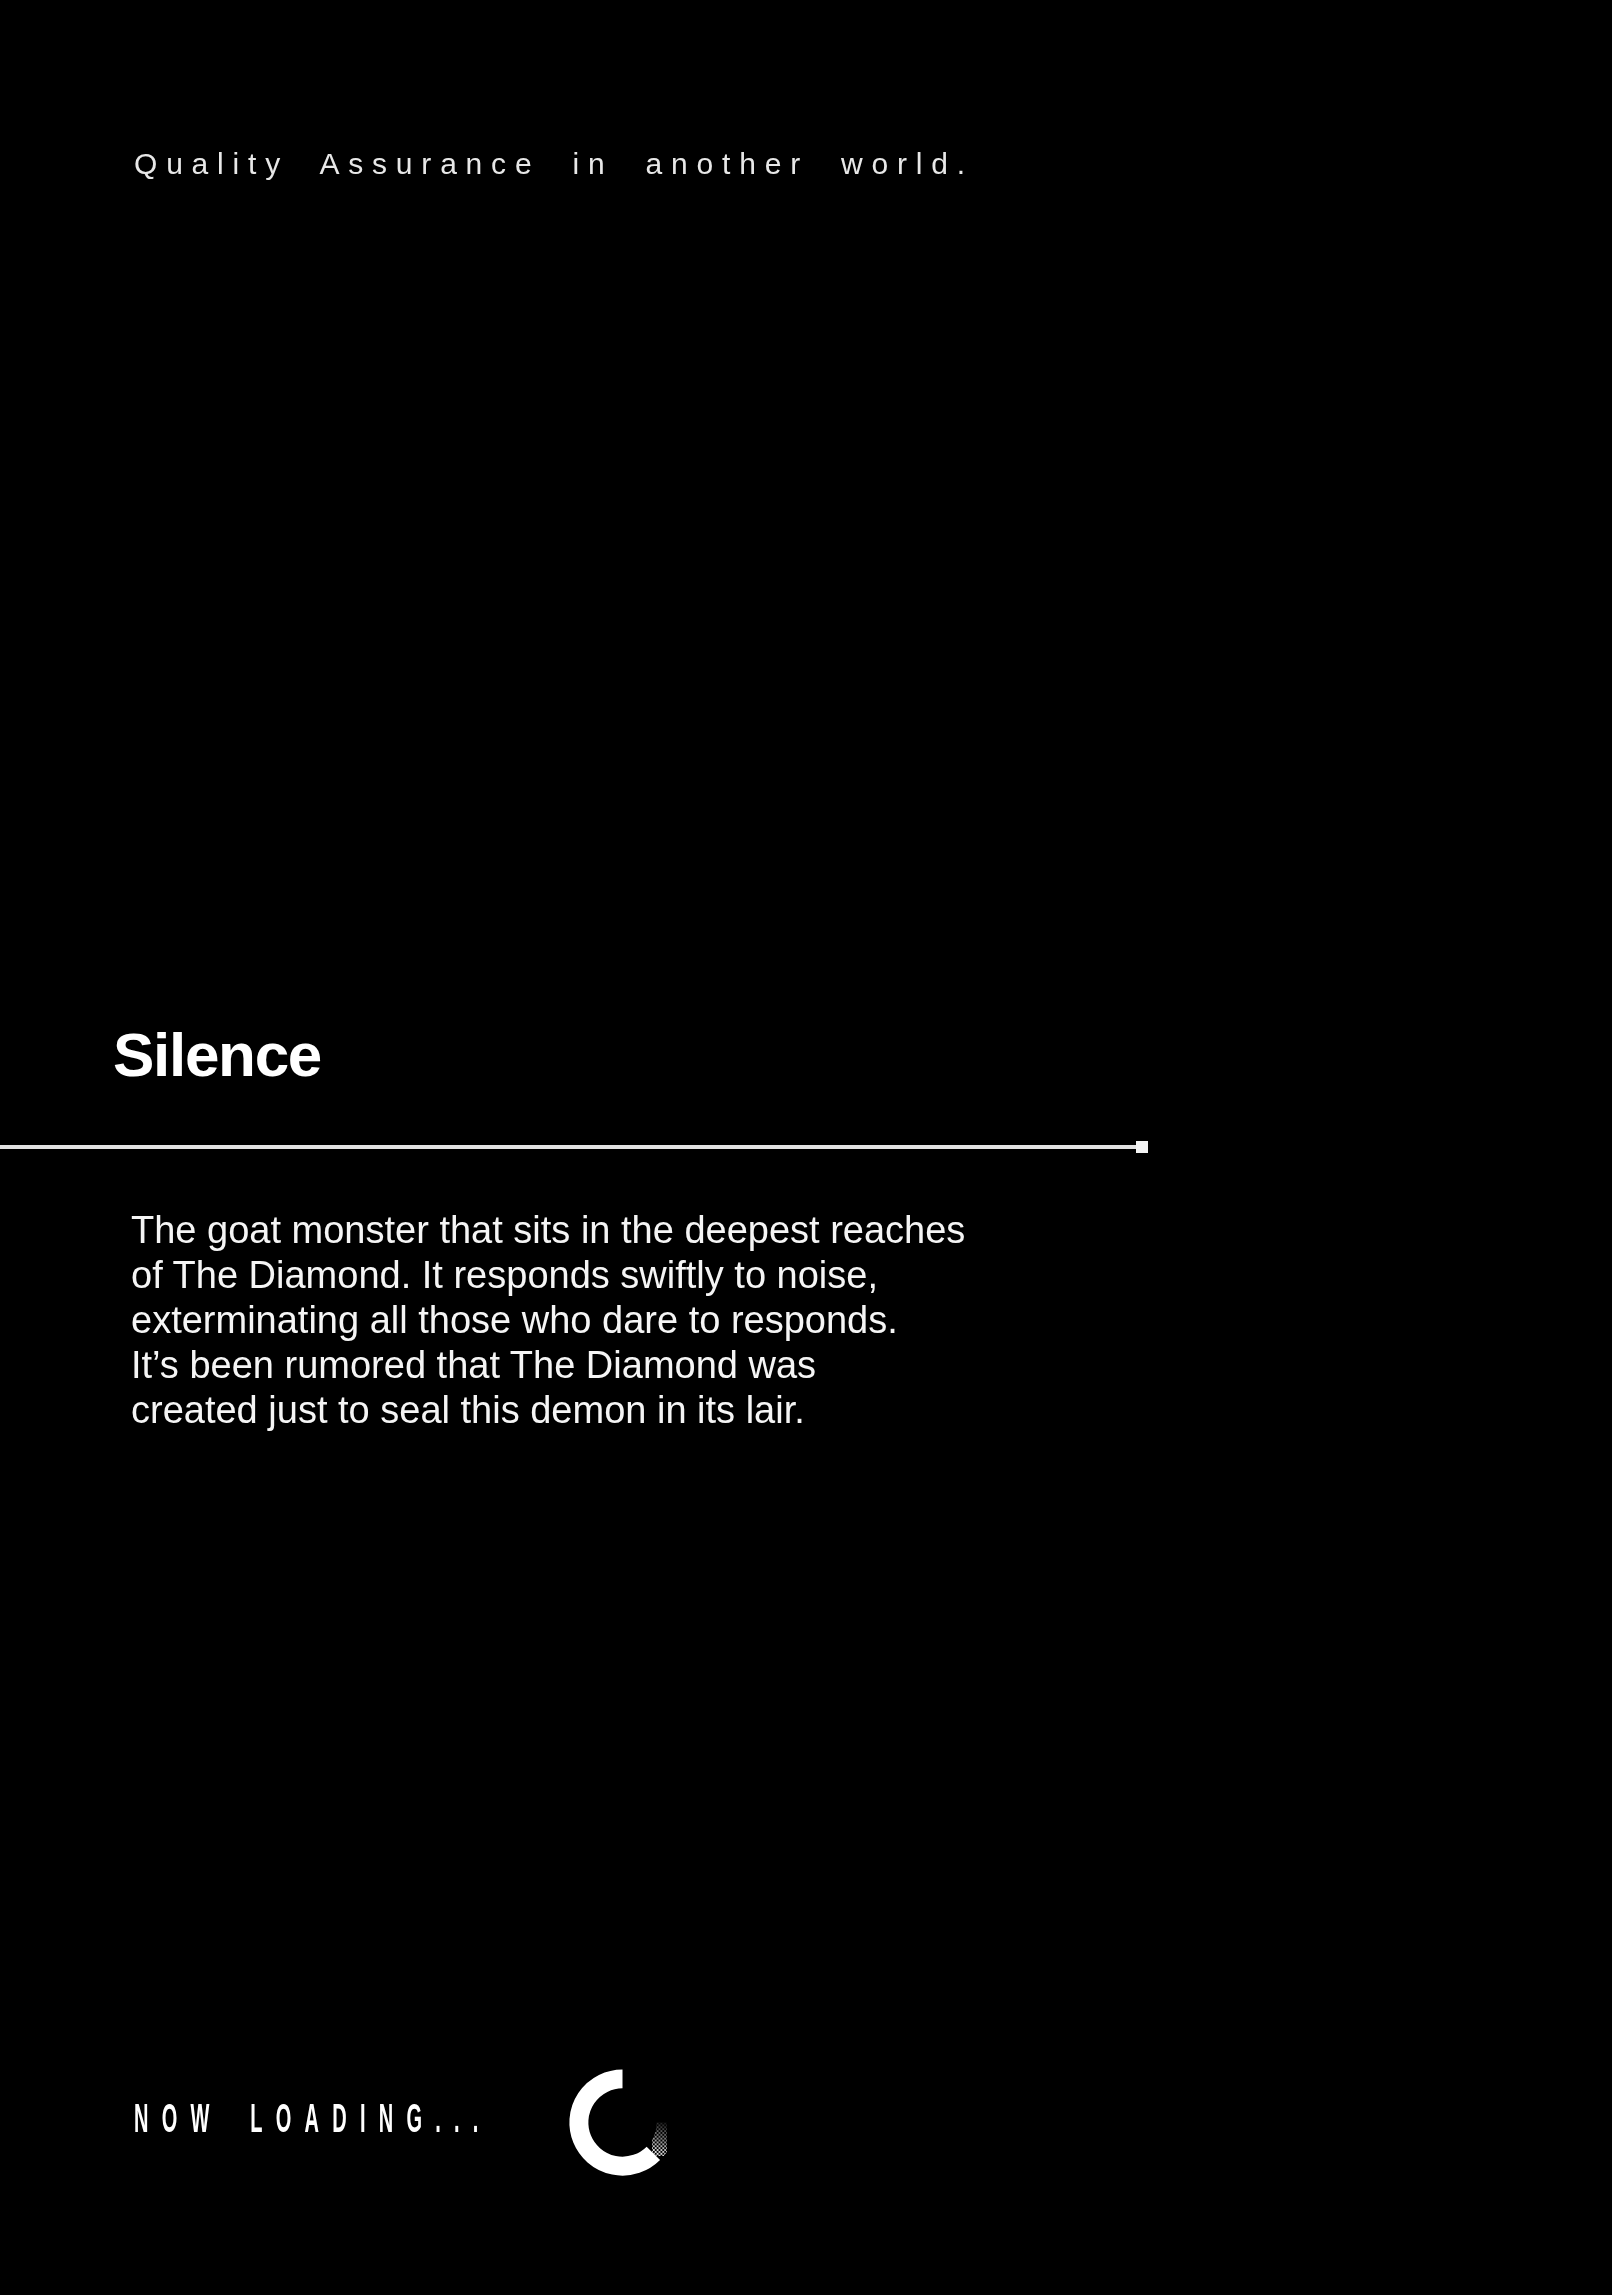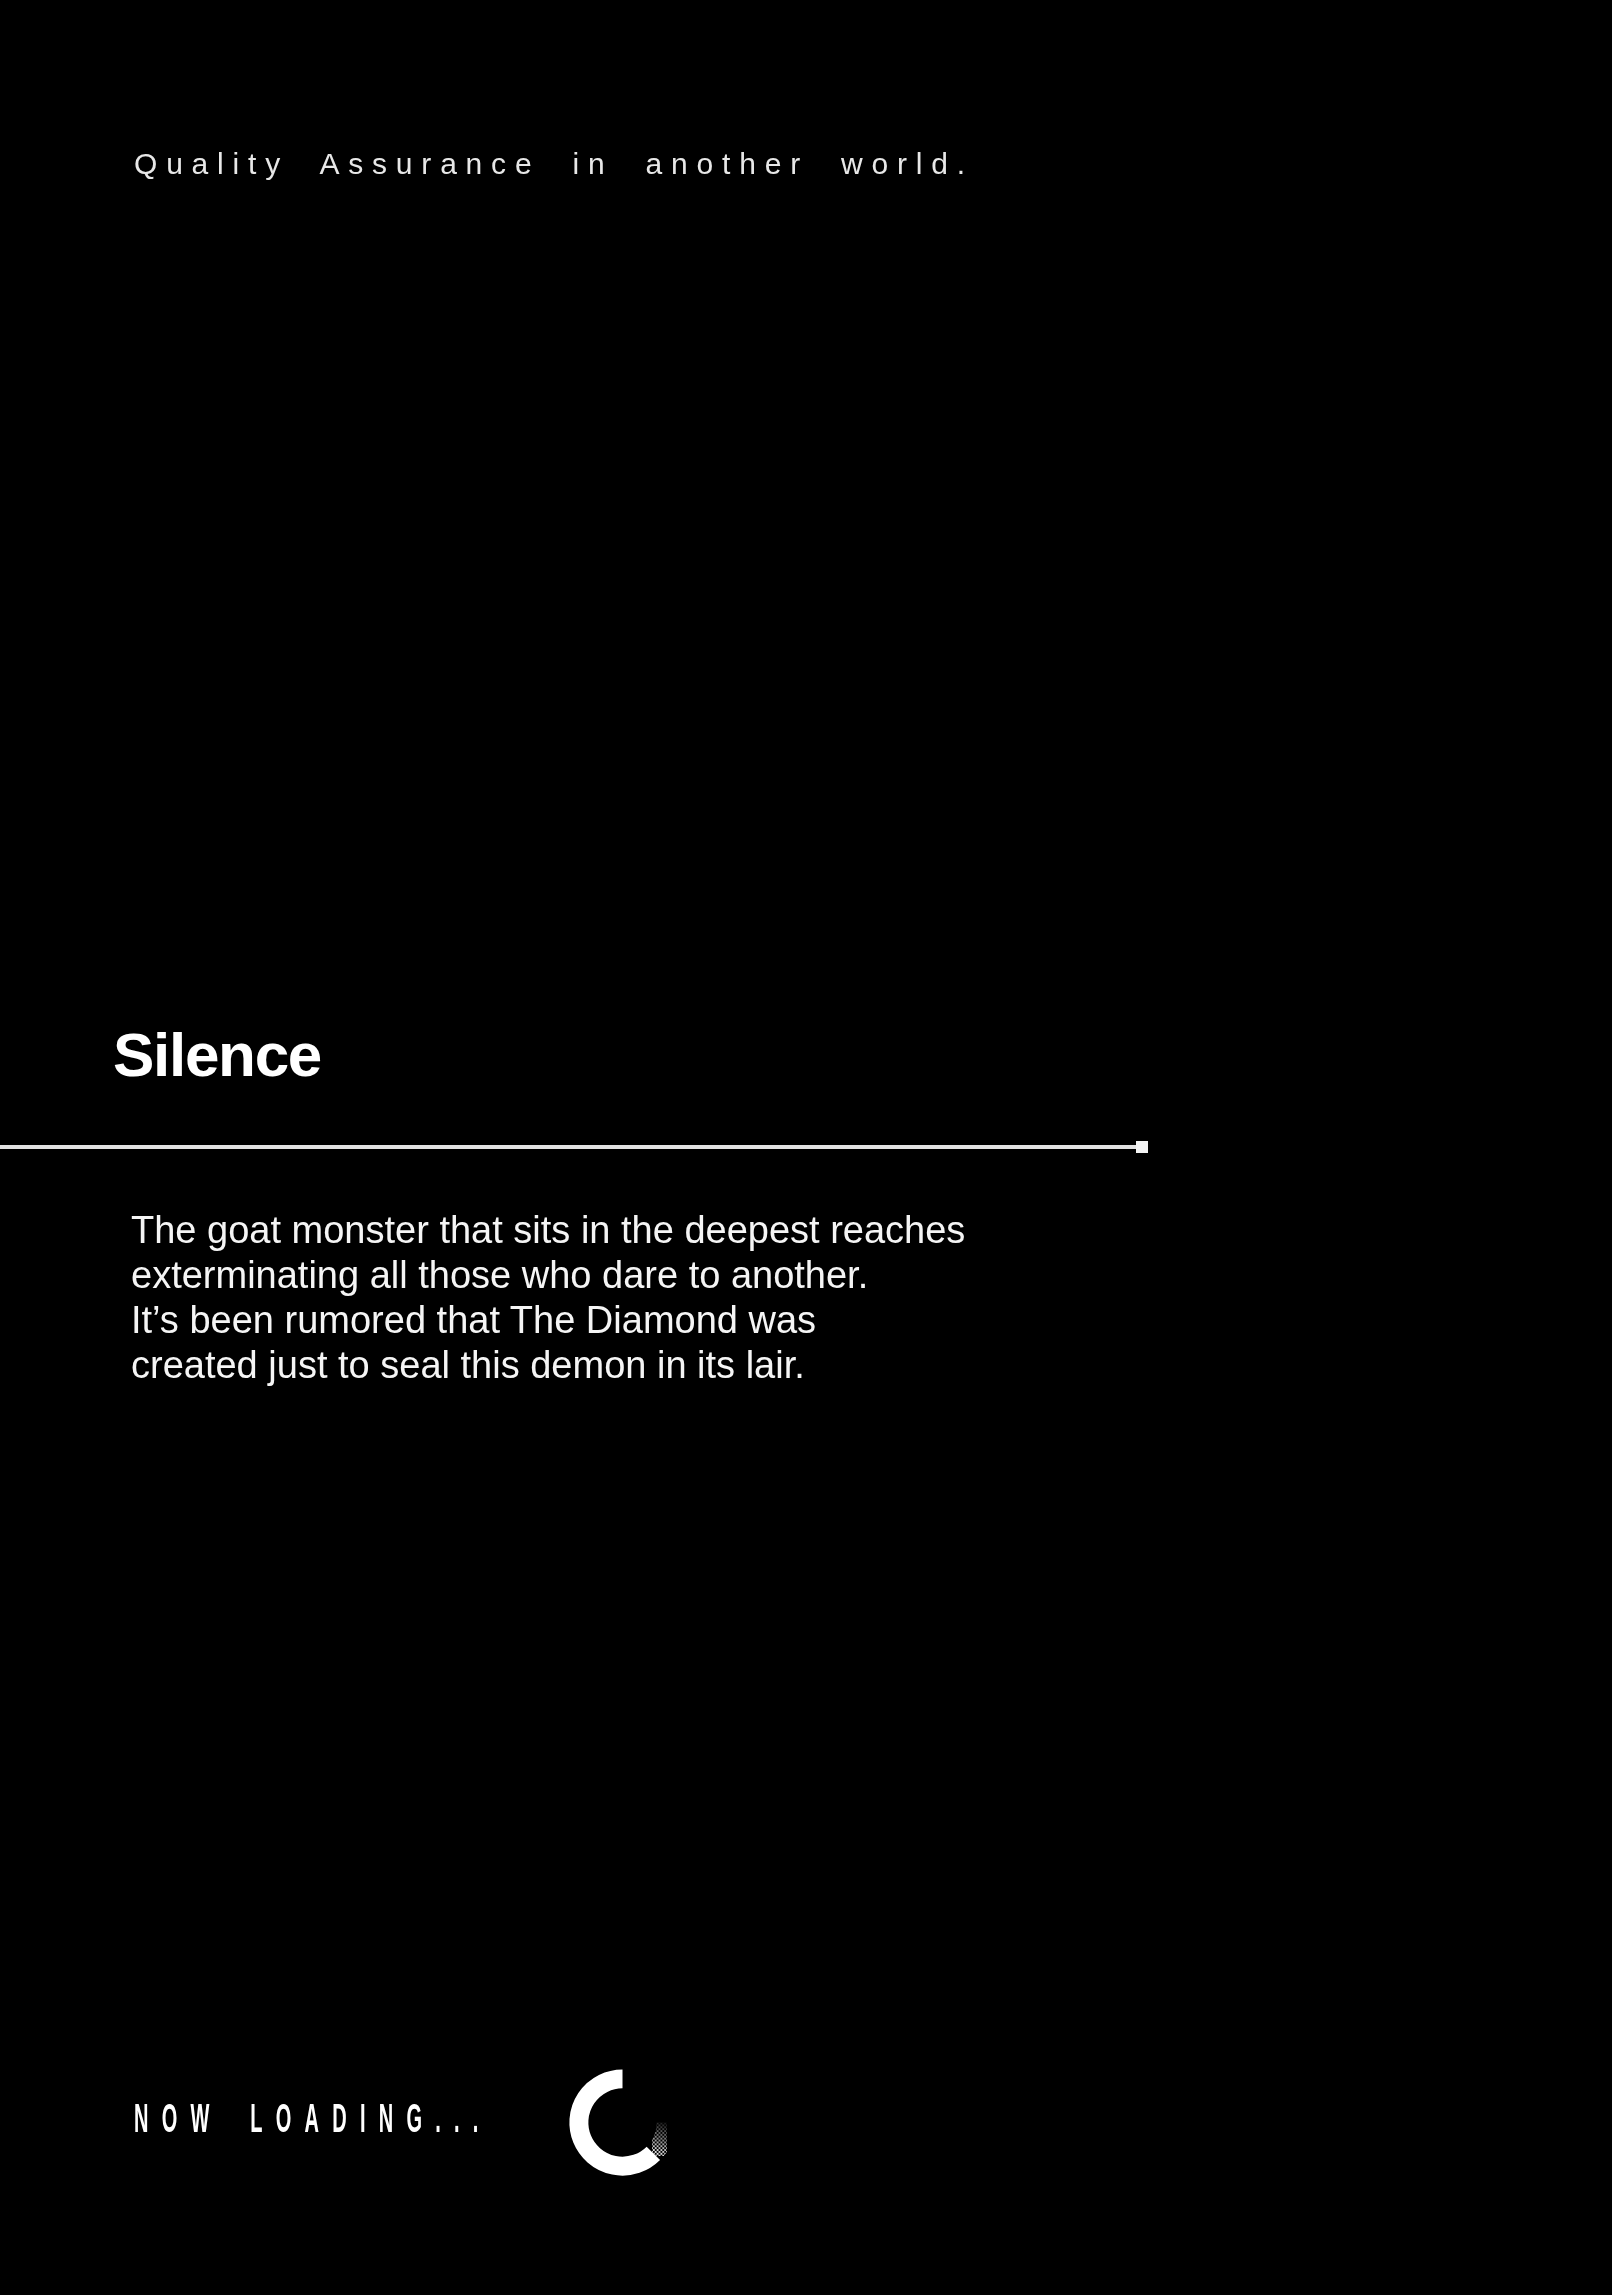--- a/index.html
+++ b/index.html
@@ -97,21 +97,22 @@
 
   <div class="tagline">Quality Assurance in another world.</div>
 
   <div class="title">Silence</div>
 
   <div class="rule-line"></div>
   <div class="rule-cap"></div>
 
   <div class="description">
     <div>The goat monster that sits in the deepest reaches</div>
-    <div>exterminating all those who dare to another.</div>
+    <div>of The Diamond. It responds swiftly to noise,</div>
+    <div>exterminating all those who dare to responds.</div>
     <div>It’s been rumored that The Diamond was</div>
     <div>created just to seal this demon in its lair.</div>
   </div>
 
   <div class="loading-row">
     <span class="loading-text">NOW LOADING...</span>
   </div>
 
   <svg class="spinner" viewBox="-102 -102 204 204" width="129" height="129" xmlns="http://www.w3.org/2000/svg">
     <defs>

